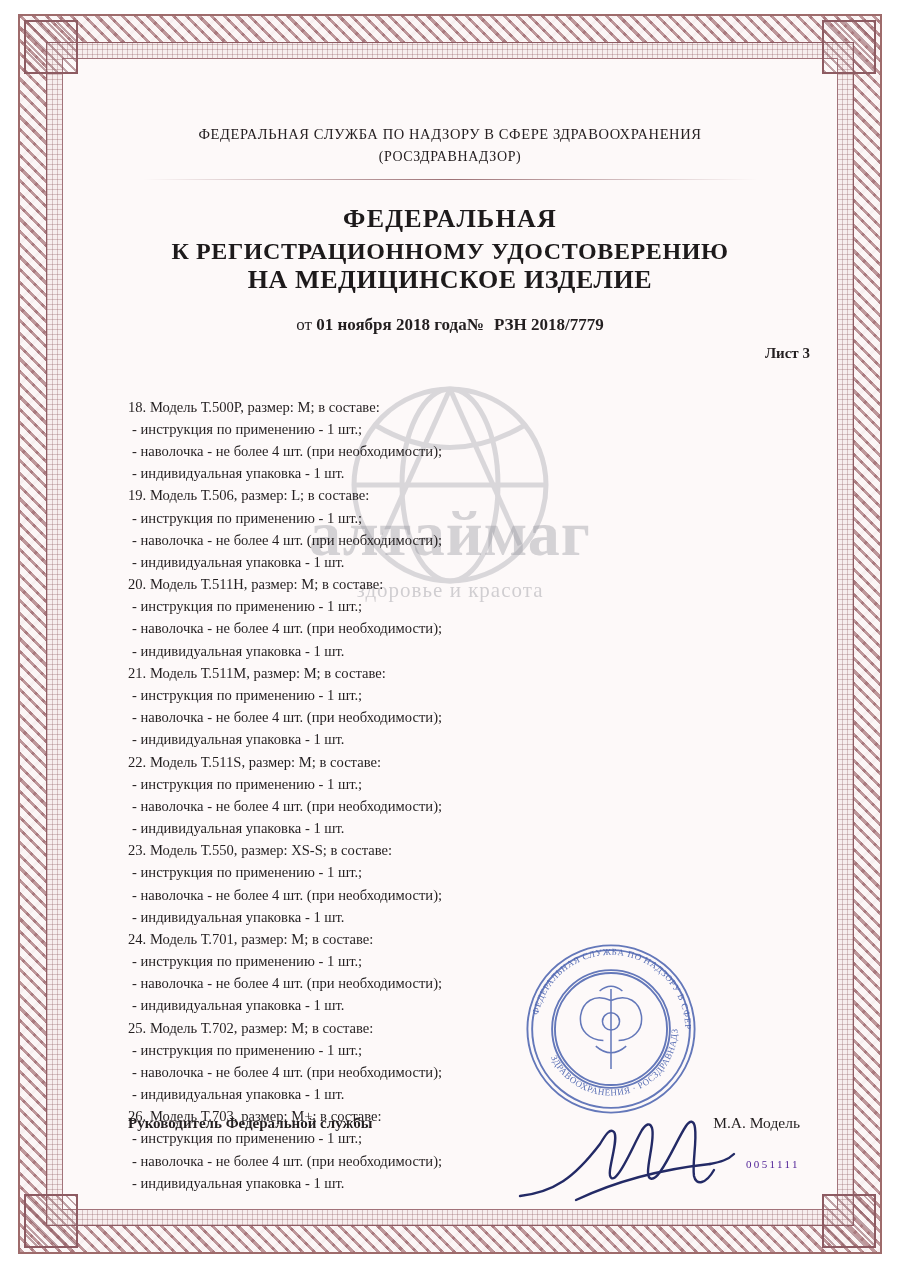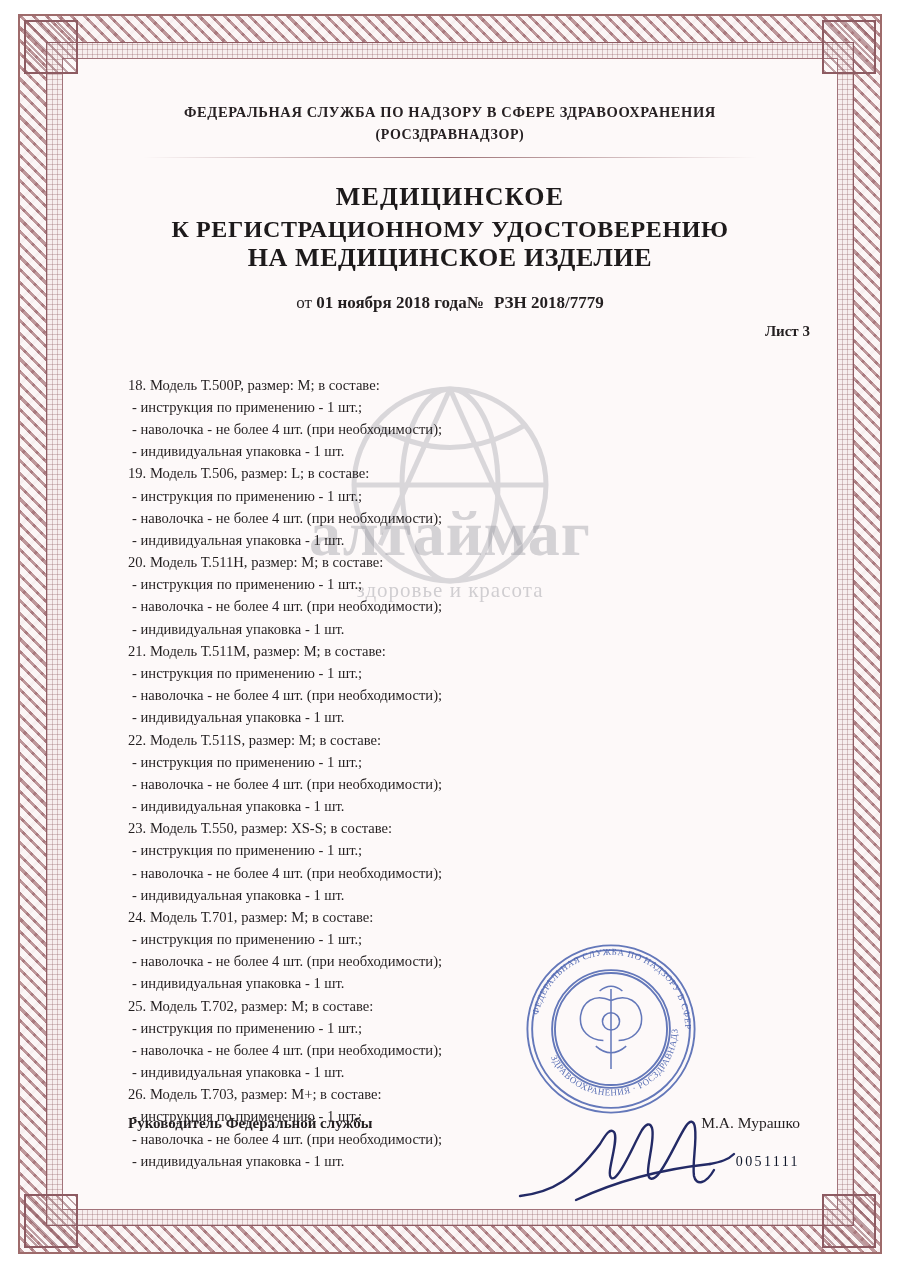--- a/index.html
+++ b/index.html
@@ -83,23 +83,22 @@
     position: absolute;
     left: 58px; top: 58px; right: 58px; bottom: 58px;
     background: transparent;
   }
 
   .org-header {
     text-align: center;
     font-size: 14.5px;
     letter-spacing: 0.6px;
     color: #262022;
-    margin-top: 30px;
+    margin-top: 52px;
     line-height: 1.5;
-    font-weight: bold;
   }
   .org-header .line2 { font-size: 14px; text-align: center; }
 
   .rule {
     width: 82%;
     margin: 12px auto 0 auto;
     height: 1px;
     background: linear-gradient(to right, rgba(140,90,95,0), rgba(140,90,95,0.85), rgba(140,90,95,0));
   }
 
@@ -164,22 +163,22 @@
   .sign-name {
     font-size: 15.5px;
     font-weight: normal;
     padding-bottom: 2px;
   }
 
   .serial {
     position: absolute;
     right: 24px;
     bottom: 26px;
-    color: #0f172a;
-    font-size: 14px;
+    color: #4c1d95;
+    font-size: 11px;
     letter-spacing: 2.4px;
     font-family: "Liberation Serif", serif;
     z-index: 4;
   }
 
   
   .watermark {
     position: absolute;
     left: 0; right: 0;
     top: 430px;
@@ -243,21 +242,21 @@
 
   <div class="content">
 
     <div class="org-header">
       <div class="line1">ФЕДЕРАЛЬНАЯ СЛУЖБА ПО НАДЗОРУ В СФЕРЕ ЗДРАВООХРАНЕНИЯ</div>
       <div class="line2">(РОСЗДРАВНАДЗОР)</div>
     </div>
     <div class="rule"></div>
 
     <div class="title-block">
-      <div class="title-1">МЕДИЦИНСКОЕ</div>
+      <div class="title-1">ФЕДЕРАЛЬНАЯ</div>
       <div class="title-2">К РЕГИСТРАЦИОННОМУ УДОСТОВЕРЕНИЮ</div>
       <div class="title-3">НА МЕДИЦИНСКОЕ ИЗДЕЛИЕ</div>
     </div>
 
     <div class="doc-meta">
       <div>
         <span class="label-light">от</span>
         <span>01 ноября 2018 года</span>
       </div>
       <div>
@@ -347,21 +346,21 @@
         <div class="item-sub">- наволочка - не более 4 шт. (при необходимости);</div>
         <div class="item-sub">- индивидуальная упаковка - 1 шт.</div>
       </div>
 
     </div>
 
     <div class="sign-row">
       <div class="sign-title">
         <div>Руководитель Федеральной службы</div>
       </div>
-      <div class="sign-name">М.А. Мурашко</div>
+      <div class="sign-name">М.А. Модель</div>
     </div>
 
     <div class="serial">0051111</div>
 
   </div>
 
   <svg class="stamp" viewBox="0 0 200 200">
     <defs>
       <path id="arcTop" d="M 22,100 A 78,78 0 0 1 178,100"></path>
       <path id="arcBottom" d="M 30,100 A 70,70 0 0 0 170,100"></path>

